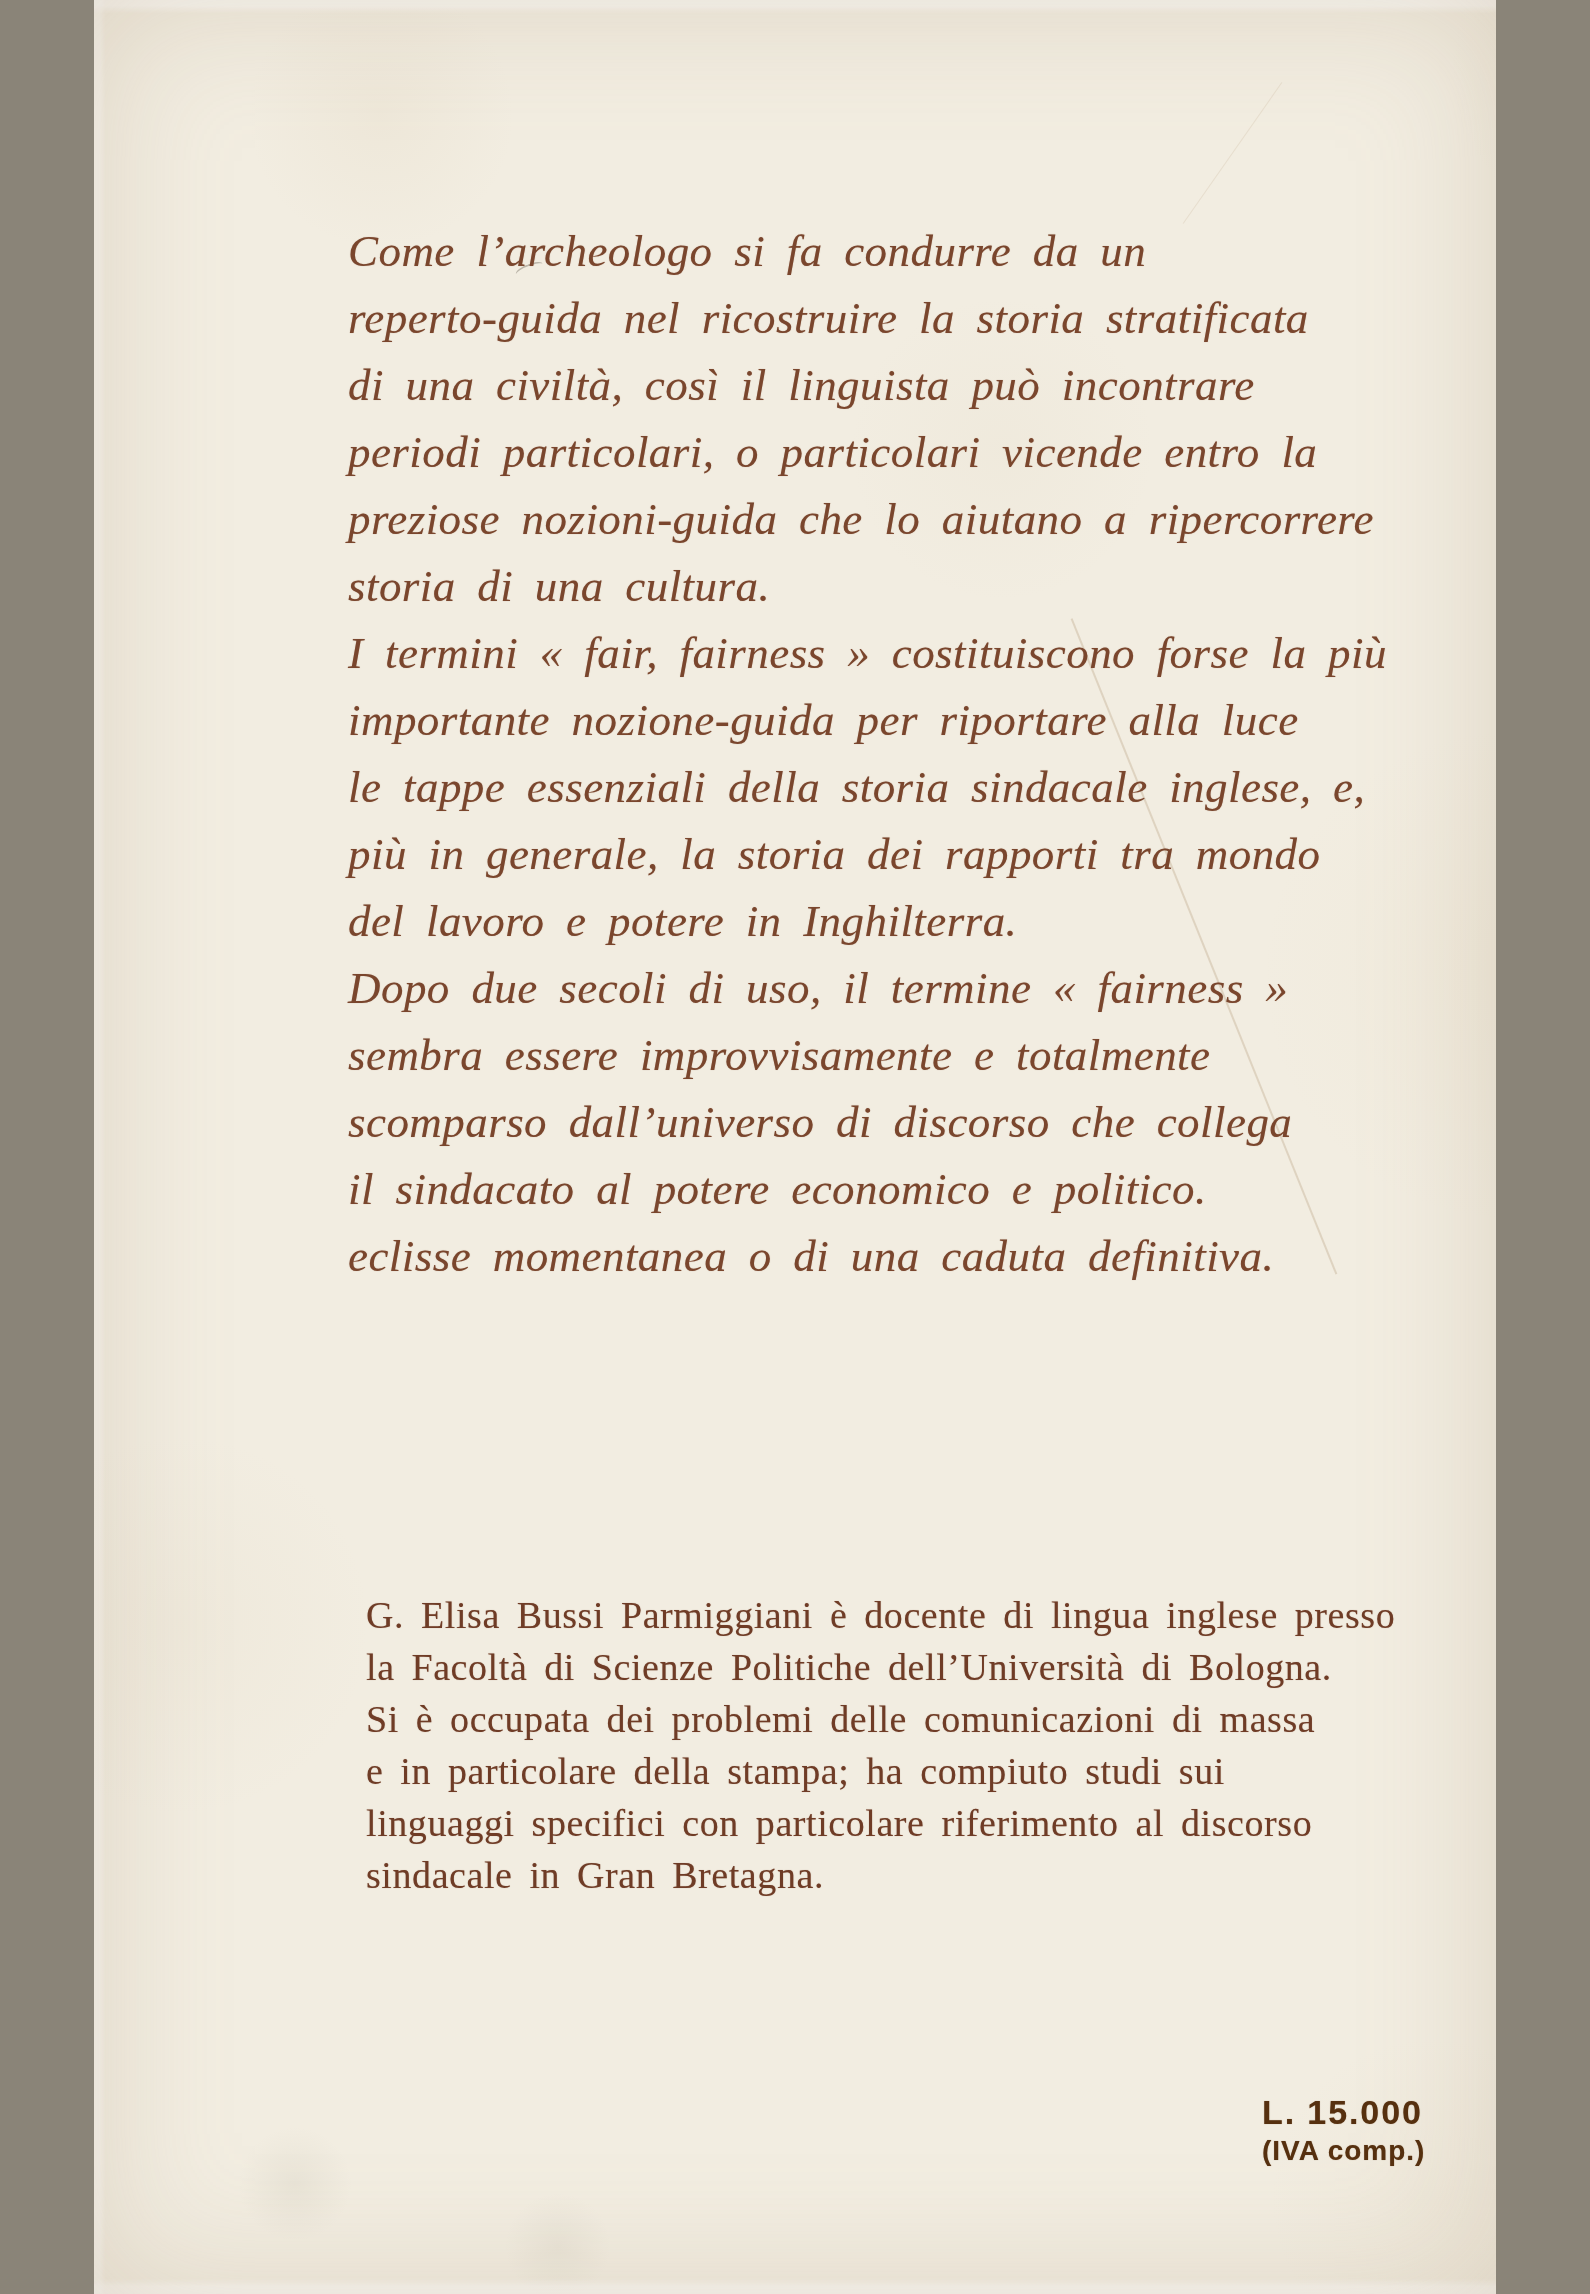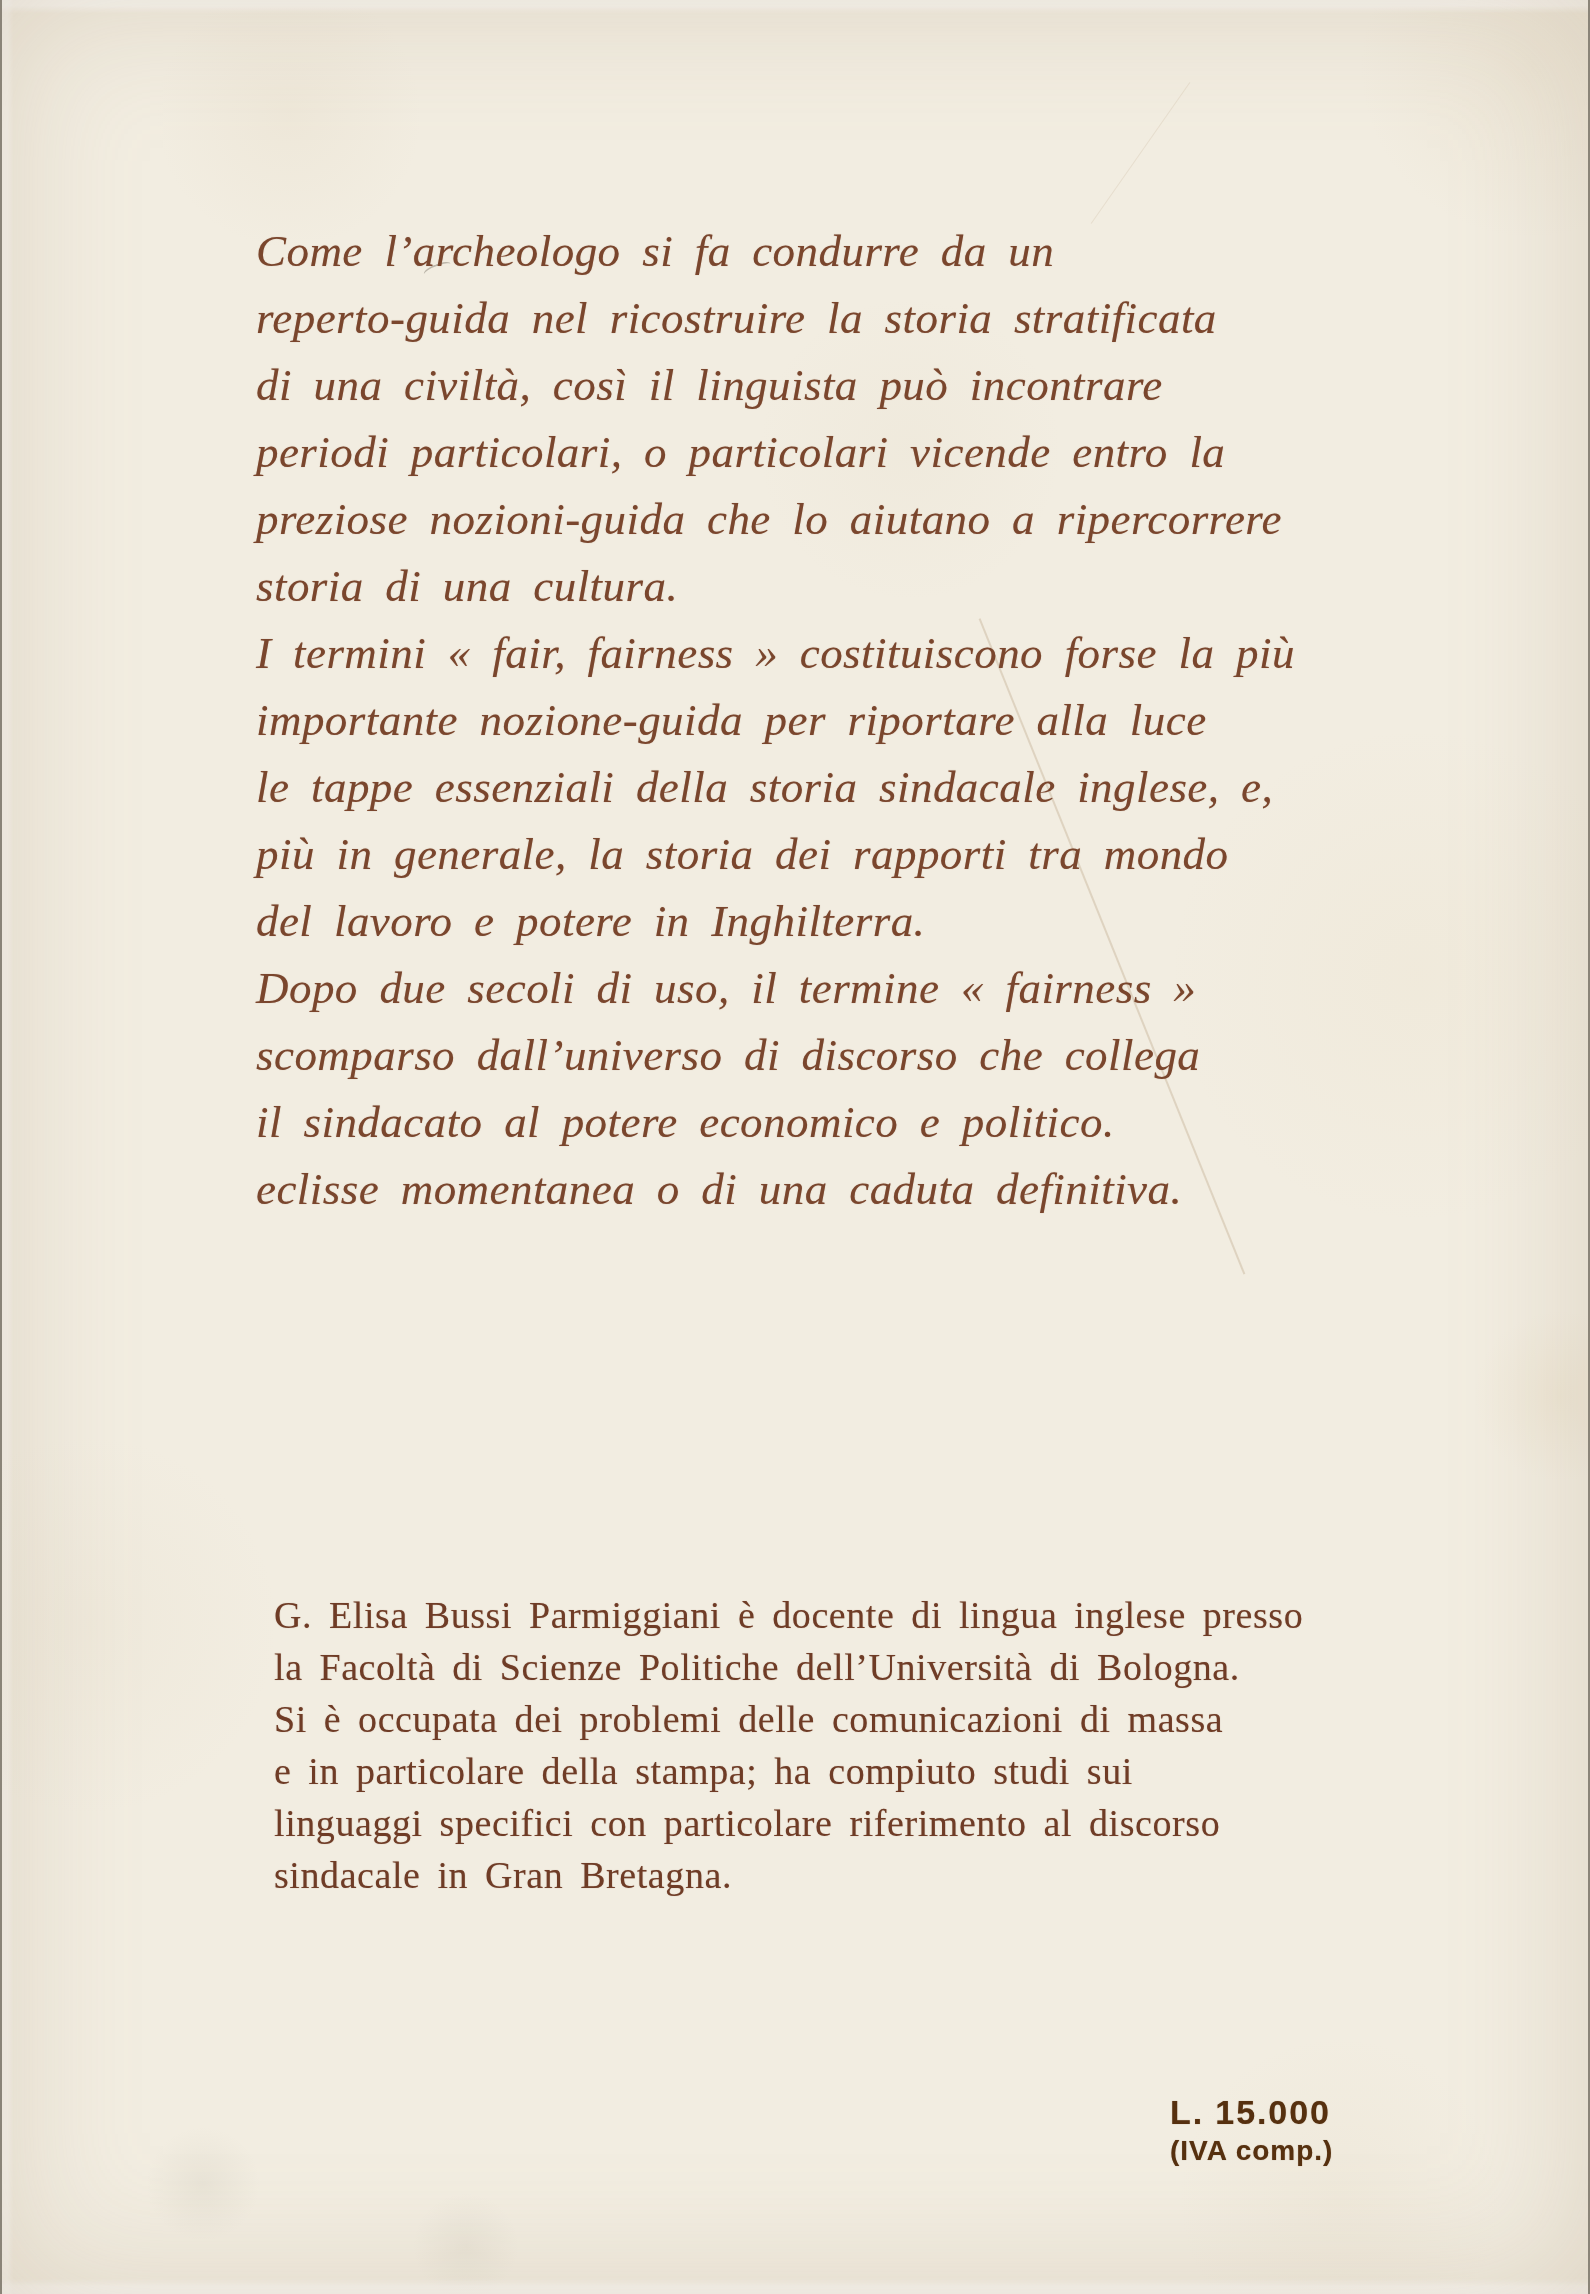--- a/index.html
+++ b/index.html
@@ -1,18 +1,18 @@
 <!DOCTYPE html>
 <html><head>
 <meta charset="utf-8">
 <style>
   html, body { margin: 0; padding: 0; background: #8a8478; }
   .page {
     position: relative;
-    width: 1554px;
+    width: 1402px;
     height: 2294px;
     margin: 0 auto;
     overflow: hidden;
     background-color: #f2ede1;
     background-image:
       
       linear-gradient(to bottom, rgba(255,255,255,0.55) 0 5.7px, rgba(255,255,255,0) 13.4px),
       linear-gradient(to top, rgba(255,255,255,0.5) 0 7.6px, rgba(255,255,255,0) 15.3px),
       linear-gradient(to right, rgba(255,255,255,0.4) 0 5.7px, rgba(255,255,255,0) 11.5px),
       
@@ -20,21 +20,20 @@
       radial-gradient(circle at 1529px 67px, rgba(200,178,140,0.12), rgba(200,178,140,0) 172px),
       radial-gradient(circle at 1415px 975px, rgba(215,195,150,0.08), rgba(215,195,150,0) 249px),
       radial-gradient(circle at 1558px 1396px, rgba(210,185,135,0.12), rgba(210,185,135,0) 86px),
       radial-gradient(circle at 1338px 2199px, rgba(205,185,150,0.08), rgba(205,185,150,0) 163px),
       radial-gradient(circle at 201px 2184px, rgba(150,145,125,0.10), rgba(150,145,125,0) 57px),
       radial-gradient(circle at 464px 2246px, rgba(150,145,125,0.09), rgba(150,145,125,0) 53px),
       radial-gradient(circle at 86px 1625px, rgba(205,190,160,0.09), rgba(205,190,160,0) 191px),
       radial-gradient(circle at 908px 449px, rgba(205,190,160,0.07), rgba(205,190,160,0) 153px);
     box-shadow: inset 0 0 134px rgba(165,145,115,0.28);
     font-family: "Liberation Serif", serif;
-    padding-left: 32px;
   }
 
   .blurb {
     position: absolute;
     left: 254px;
     top: 218px;
     width: 1071px;
     font-style: italic;
     font-size: 45px;
     line-height: 67px;
@@ -105,20 +104,21 @@
     <div class="line">di una civiltà, così il linguista può incontrare</div>
     <div class="line">periodi particolari, o particolari vicende entro la</div>
     <div class="line">preziose nozioni-guida che lo aiutano a ripercorrere</div>
     <div class="line">storia di una cultura.</div>
     <div class="line">I termini « fair, fairness » costituiscono forse la più</div>
     <div class="line">importante nozione-guida per riportare alla luce</div>
     <div class="line">le tappe essenziali della storia sindacale inglese, e,</div>
     <div class="line">più in generale, la storia dei rapporti tra mondo</div>
     <div class="line">del lavoro e potere in Inghilterra.</div>
     <div class="line">Dopo due secoli di uso, il termine « fairness »</div>
+    <div class="line">sembra essere improvvisamente e totalmente</div>
     <div class="line">scomparso dall’universo di discorso che collega</div>
     <div class="line">il sindacato al potere economico e politico.</div>
     <div class="line">eclisse momentanea o di una caduta definitiva.</div>
   </div>
 
   <div class="bio">
     <div class="line">G. Elisa Bussi Parmiggiani è docente di lingua inglese presso</div>
     <div class="line">la Facoltà di Scienze Politiche dell’Università di Bologna.</div>
     <div class="line">Si è occupata dei problemi delle comunicazioni di massa</div>
     <div class="line">e in particolare della stampa; ha compiuto studi sui</div>

